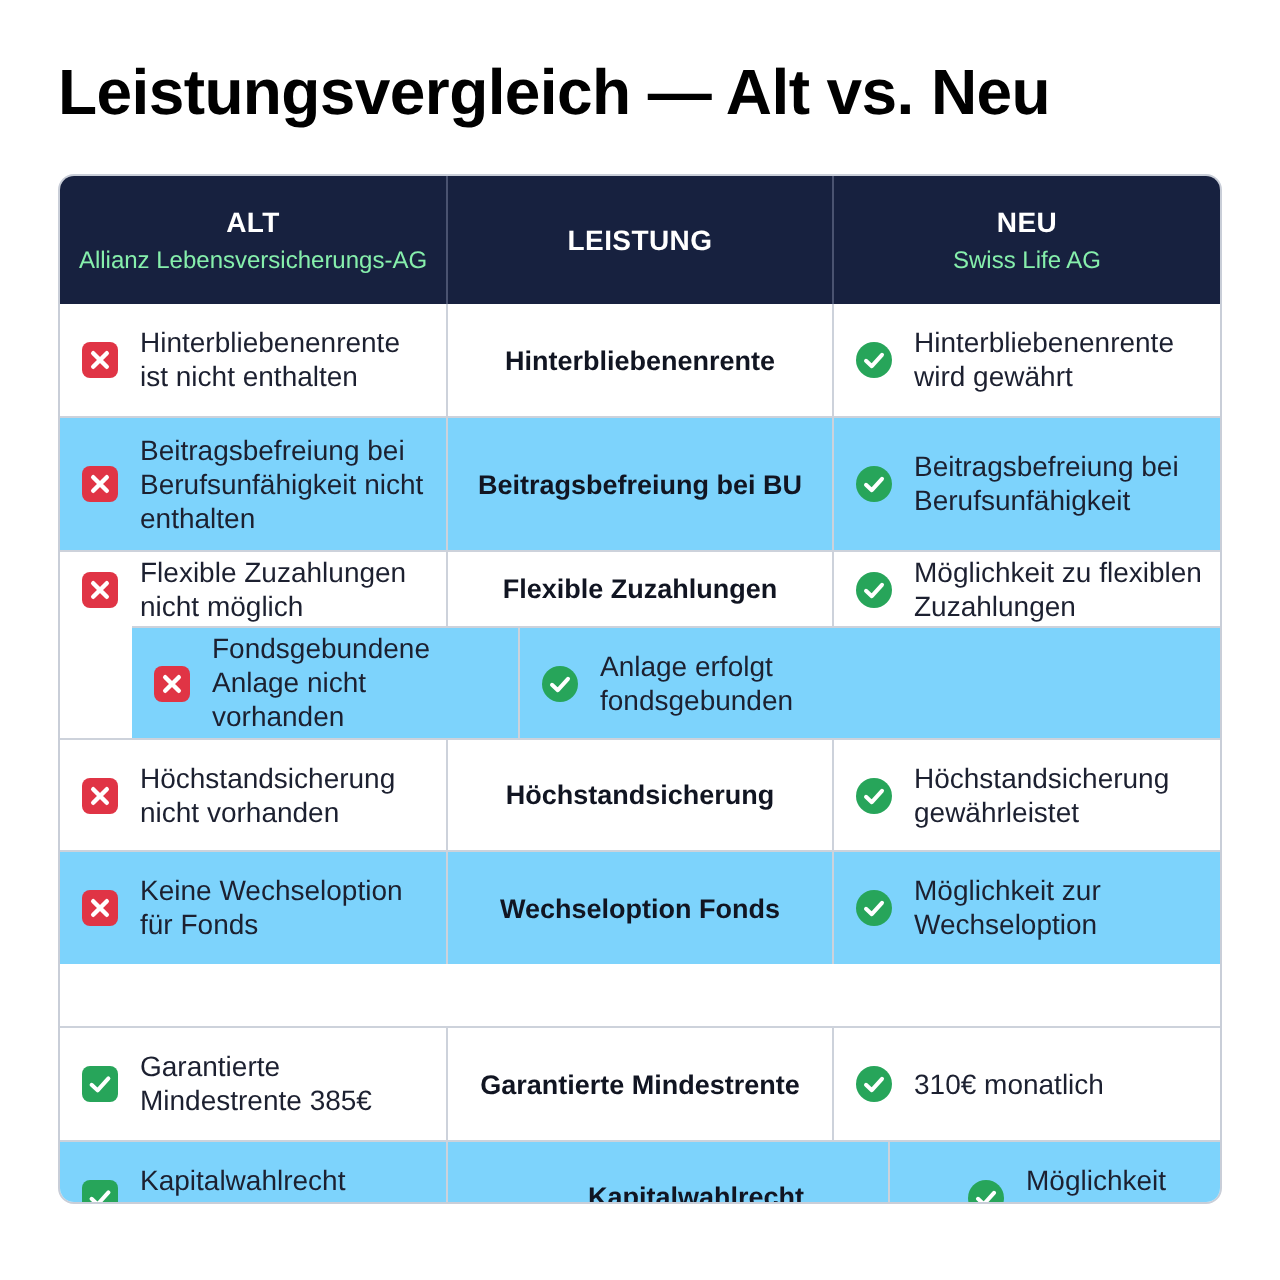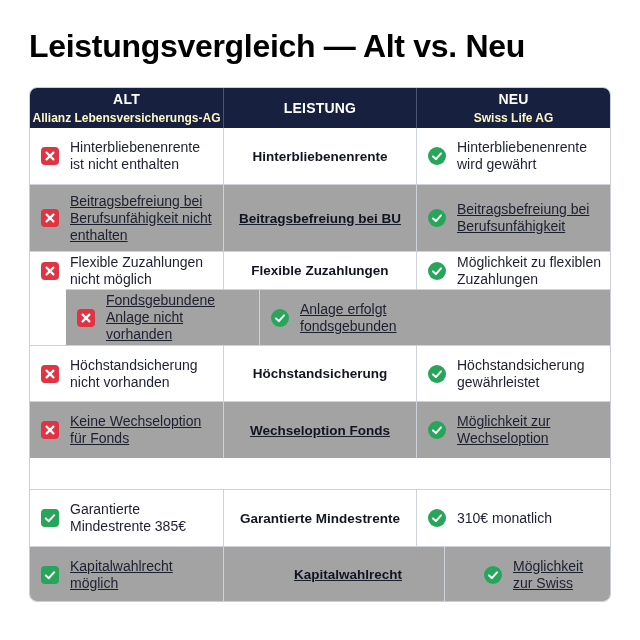--- a/index.html
+++ b/index.html
@@ -13,35 +13,35 @@
   }
 
   .table {
     position: absolute; left: 29px; top: 87px; width: 582px; height: 515px;
     border: 1px solid #c9ced8; border-radius: 8px; overflow: hidden;
     background: #ffffff;
   }
 
   .header {
     display: grid; grid-template-columns: 194px 193px 1fr;
-    height: 40px; background: #17213f; color: #ffffff;
+    height: 64px; background: #17213f; color: #ffffff;
   }
   .hcell {
     display: flex; flex-direction: column; align-items: center; justify-content: center;
     border-right: 1px solid #4a5370; text-align: center;
   }
   .hcell:last-child { border-right: none; }
   .h-main { font-size: 14px; font-weight: 700; letter-spacing: 0.2px; line-height: 17px; }
-  .h-sub { font-size: 12px; font-weight: 700; color: #fef9c3; line-height: 16px; margin-top: 2px; }
+  .h-sub { font-size: 12px; font-weight: 400; color: #86efac; line-height: 16px; margin-top: 2px; }
 
   .row {
     display: grid; grid-template-columns: 194px 193px 1fr;
     border-top: 1px solid #cdd2db;
   }
-  .row.alt { background: #a3a3a3; text-decoration: underline; }
+  .row.alt { background: #7dd3fc; }
   .row:first-of-type { border-top: none; }
 
   .cell {
     display: flex; align-items: center;
     border-right: 1px solid #cdd2db;
     font-size: 14px; line-height: 17px; color: #1c2030;
   }
   .cell:last-child { border-right: none; }
   .cell.side { padding-left: 11px; padding-right: 6px; }
   .cell.mid { justify-content: center; text-align: center; font-weight: 700; font-size: 13.5px; color: #111522; padding: 0 4px; }

